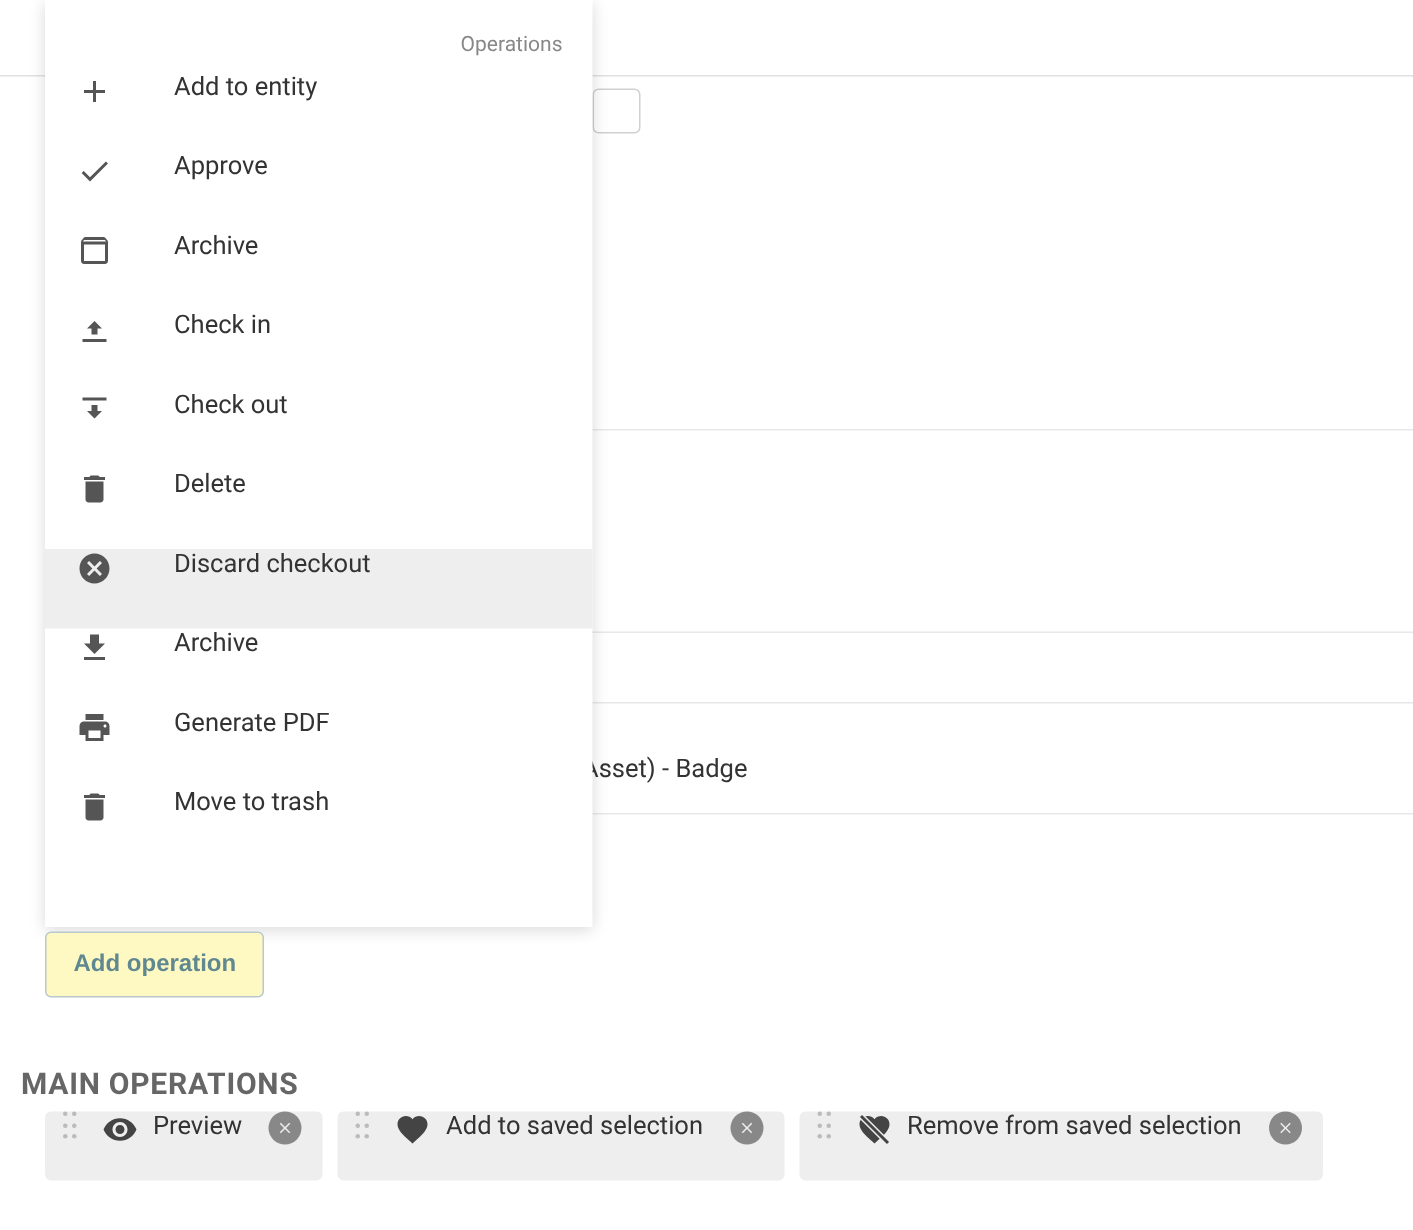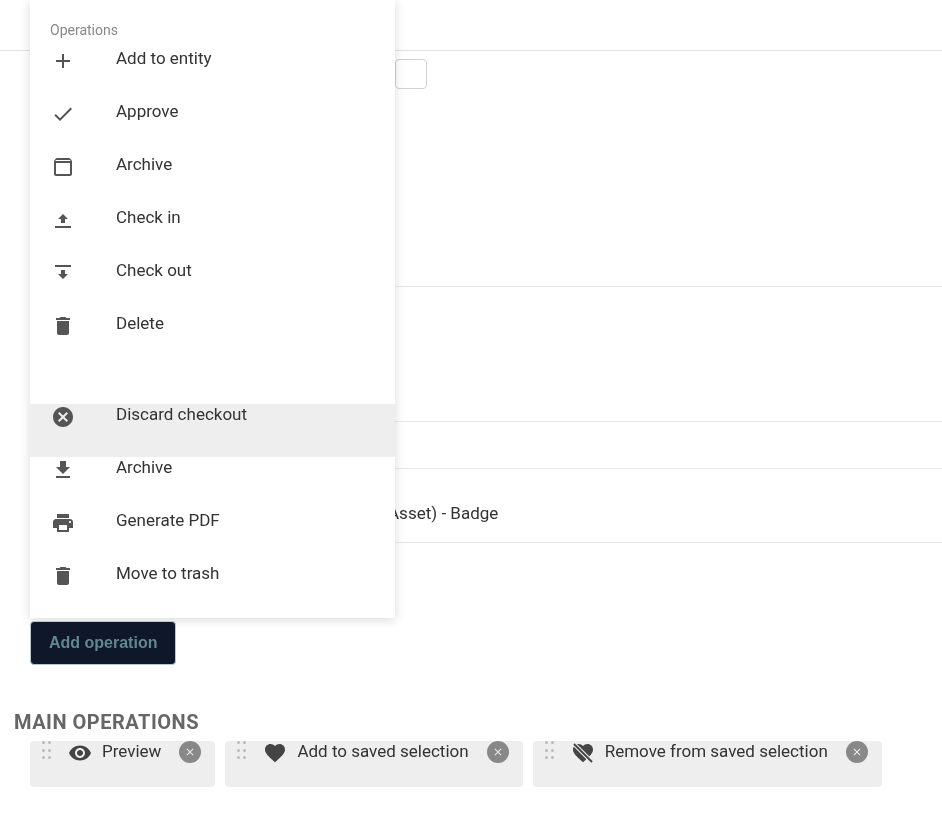--- a/index.html
+++ b/index.html
@@ -63,35 +63,35 @@
       background: #fff;
       box-shadow: 0 2px 10px rgba(0,0,0,0.15);
       overflow: hidden;
       padding-top: 10px;
     }
     
     .dropdown-header {
       padding: 12px 20px 10px 20px;
       color: #888;
       font-size: 14px;
+      text-align: right;
     }
     
     .menu-item {
       display: flex;
       align-items: flex-start;
       height: 53px;
       padding: 0 20px;
       cursor: pointer;
       color: #333;
       font-size: 17px;
     }
     
     .menu-item:hover, .menu-item.highlighted {
       background: #eeeeee;
-      margin-top: 38px;
     }
     
     .menu-icon {
       width: 26px;
       height: 26px;
       margin-right: 40px;
       display: flex;
       align-items: center;
       justify-content: center;
       color: #555;
@@ -104,21 +104,21 @@
     }
     
     
     .add-op-btn {
       position: absolute;
       top: 621px;
       left: 30px;
       padding: 12px 18px;
       border: 1px solid #b8c8cc;
       border-radius: 4px;
-      background: #0f172a;
+      background: #fef9c3;
       color: #608890;
       font-size: 16px;
       font-weight: 600;
       cursor: pointer;
     }
     
     
     .section-heading {
       position: absolute;
       top: 710px;

